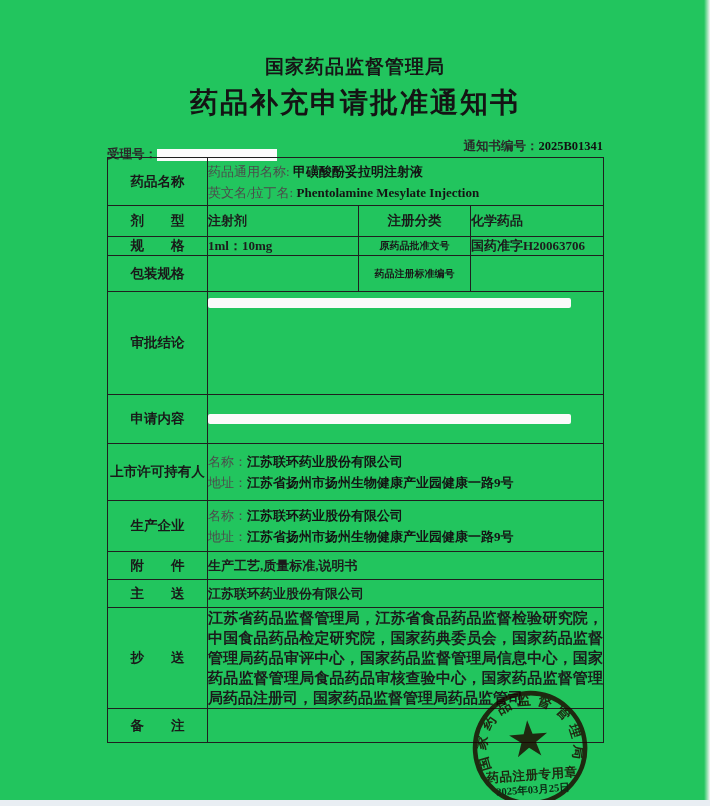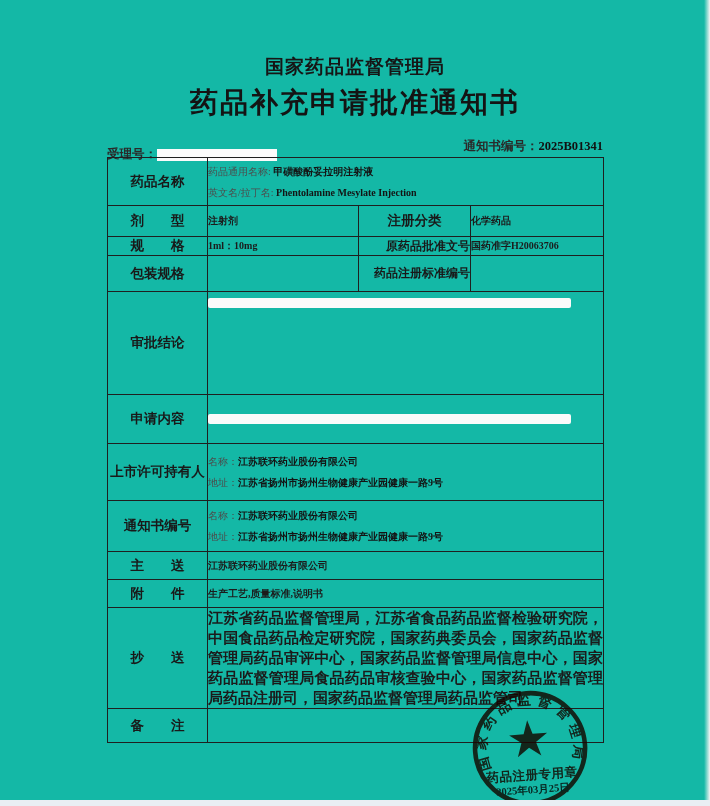--- a/index.html
+++ b/index.html
@@ -1,20 +1,20 @@
 <!DOCTYPE html>
 <html><head>
 <meta charset="utf-8">
 <style>
   html,body{margin:0;padding:0;}
   body{background:#ffffff;}
   .page{
     position:relative;
     width:710px;height:806px;
-    background:#14b8a6;
+    background:#22c55e;
     overflow:hidden;
     font-family:"Liberation Serif","DejaVu Serif",serif;
     color:#1c1c1c;
   }
   .org-title{
     position:absolute;top:54px;left:0;width:710px;
     text-align:center;font-size:19px;font-weight:bold;
     letter-spacing:1px;color:#161616;
   }
   .doc-title{
@@ -35,24 +35,24 @@
     width:496px;border-collapse:collapse;table-layout:fixed;
   }
   table.doc td{
     border:1.4px solid #1f1f1f;
     padding:0;vertical-align:middle;
     overflow:hidden;
   }
   td.lbl{
     text-align:center;font-weight:bold;font-size:13.5px;color:#191919;
   }
-  td.lbl.small{font-size:12px;text-align:right;}
+  td.lbl.small{font-size:10px;}
   td.val{
     padding-left:10px;padding-right:6px;
-    font-size:10px;font-weight:600;color:#1c1c1c;
+    font-size:13px;font-weight:600;color:#1c1c1c;
   }
   .twoline div{line-height:21px;}
   .sublbl{color:#4c4c4c;font-weight:normal;}
   .bval{font-weight:bold;color:#141414;}
   td.cc-cell{
     font-size:15px;font-weight:600;line-height:1.34;
     text-align:justify;padding:4px 8px 4px 10px;color:#1b1b1b;
   }
   .redact-bar{height:10px;background:#fafafa;width:92%;border-radius:2px;}
   .stamp{
@@ -139,36 +139,36 @@
 
     <tr style="height:57px">
       <td class="lbl">上市许可持有人</td>
       <td class="val twoline" colspan="3">
         <div><span class="sublbl">名称：</span><span class="bval">江苏联环药业股份有限公司</span></div>
         <div><span class="sublbl">地址：</span><span class="bval">江苏省扬州市扬州生物健康产业园健康一路9号</span></div>
       </td>
     </tr>
 
     <tr style="height:51px">
-      <td class="lbl">通知书编号</td>
+      <td class="lbl">生产企业</td>
       <td class="val twoline" colspan="3">
         <div><span class="sublbl">名称：</span><span class="bval">江苏联环药业股份有限公司</span></div>
         <div><span class="sublbl">地址：</span><span class="bval">江苏省扬州市扬州生物健康产业园健康一路9号</span></div>
       </td>
     </tr>
 
 
     <tr style="height:28px">
-      <td class="lbl">主　　送</td>
-      <td class="val" colspan="3">江苏联环药业股份有限公司</td>
+      <td class="lbl">附　　件</td>
+      <td class="val" colspan="3">生产工艺,质量标准,说明书</td>
     </tr>
 
     <tr style="height:28px">
-      <td class="lbl">附　　件</td>
-      <td class="val" colspan="3">生产工艺,质量标准,说明书</td>
+      <td class="lbl">主　　送</td>
+      <td class="val" colspan="3">江苏联环药业股份有限公司</td>
     </tr>
 
     <tr style="height:73px">
       <td class="lbl">抄　　送</td>
       <td class="cc-cell" colspan="3">江苏省药品监督管理局，江苏省食品药品监督检验研究院，中国食品药品检定研究院，国家药典委员会，国家药品监督管理局药品审评中心，国家药品监督管理局信息中心，国家药品监督管理局食品药品审核查验中心，国家药品监督管理局药品注册司，国家药品监督管理局药品监管司</td>
     </tr>
 
     <tr style="height:34px">
       <td class="lbl">备　　注</td>
       <td class="val" colspan="3"></td>

